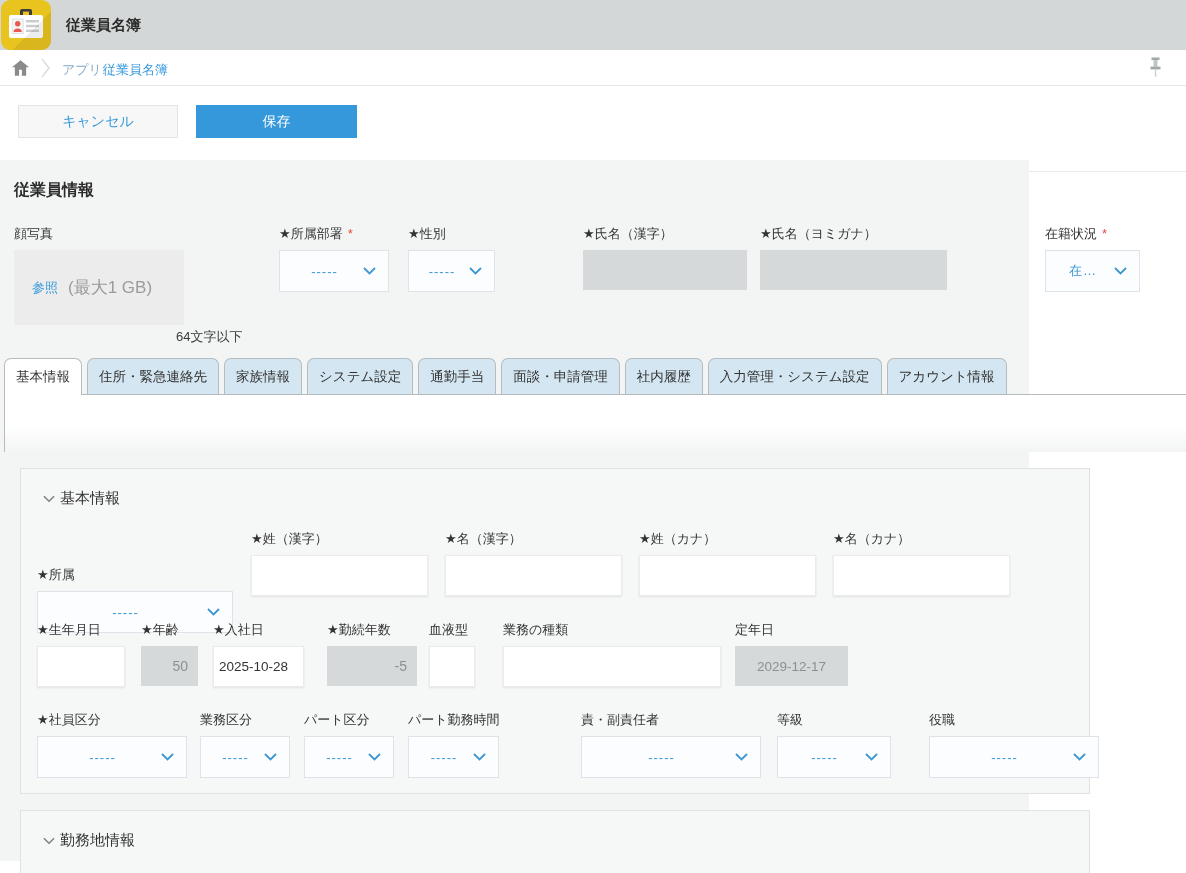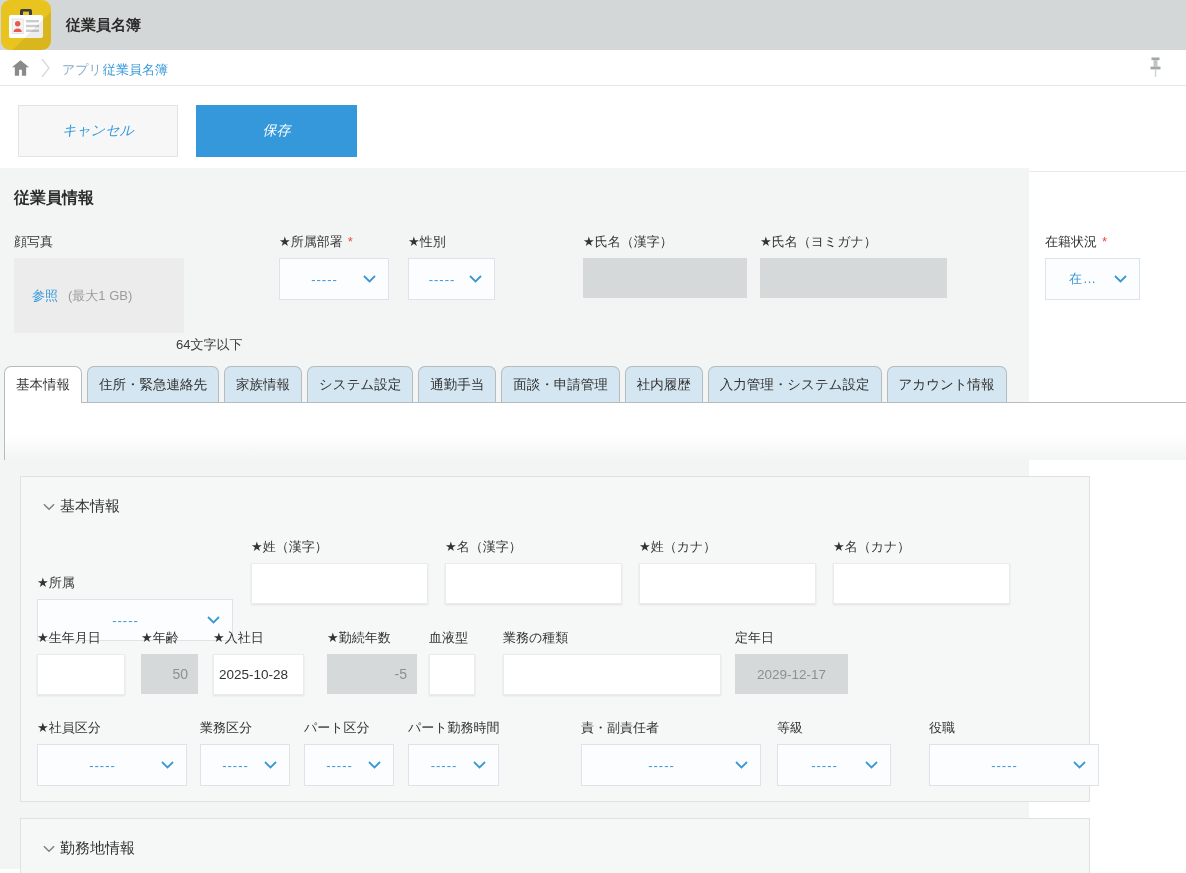--- a/index.html
+++ b/index.html
@@ -24,27 +24,27 @@
                 border-bottom:1px solid #e7e7e7; }
   .bc-home { position:absolute; left:12px; top:10px; cursor:pointer; }
   .bc-sep  { position:absolute; left:40px; top:7px; }
   .bc-prefix { position:absolute; left:62px; top:11px; color:#85a9c6; font-size:13px; }
   .bc-link { position:absolute; left:103px; top:11px; color:#3498db; font-size:13px; cursor:pointer; }
   .bc-pin { position:absolute; left:1148px; top:57px; cursor:pointer; }
 
   
   .toolbar { position:absolute; left:0; top:86px; width:1186px; height:86px; background:#fff;
              border-bottom:1px solid #e9e9e9; }
-  .btn { position:absolute; top:105px; height:52px; display:flex; align-items:center; justify-content:center;
-         font-size:14px; cursor:pointer;font-style:italic; }
+  .btn { position:absolute; top:105px; height:33px; display:flex; align-items:center; justify-content:center;
+         font-size:14px; cursor:pointer; }
   .btn-cancel { left:18px; width:160px; background:#f7f7f7; border:1px solid #e3e3e3; color:#3498db; }
   .btn-save { left:196px; width:161px; background:#3498db; border:1px solid #3498db; color:#fff; }
 
   
-  .main { position:absolute; left:0; top:168px; width:1029px; height:701px; background:#f3f4f4; }
+  .main { position:absolute; left:0; top:160px; width:1029px; height:701px; background:#f3f4f4; }
   .section-title { position:absolute; left:14px; top:20px; font-size:16px; font-weight:bold; color:#2b2b2b; }
 
   .fld { position:absolute; }
   .lbl { font-size:13px; color:#333; white-space:nowrap; height:25px; }
   .req { color:#e74c3c; margin-left:5px; }
 
   .textbox { background:#fff; border:1px solid #ebebeb; box-shadow:0 1px 2px rgba(0,0,0,0.09);
              height:41px; font-size:14px; color:#333; display:flex; align-items:center; padding:0 8px; }
   .graybox { background:#d6d9d9; border:none; height:40px; font-size:14px; color:#8a9193;
              display:flex; align-items:center; padding:0 10px; }
@@ -54,21 +54,21 @@
   .dropdown { background:#fcfdfe; border:1px solid #dde4e9; height:42px; display:flex; align-items:center;
               padding:0 12px; cursor:pointer; }
   .dd-value { flex:1; text-align:center; color:#3b97d3; font-size:13px; letter-spacing:1px;
               overflow:hidden; white-space:nowrap; }
   .dd-chev { flex:none; margin-left:6px; display:flex; }
 
   
   .photobox { position:absolute; left:14px; top:90px; width:170px; height:75px; background:#ececec;
               display:flex; align-items:center; padding-left:18px; }
   .browse { color:#3498db; font-size:13px; cursor:pointer; }
-  .limit { color:#9b9b9b; font-size:13px; margin-left:10px; }
+  .limit { color:#9b9b9b; font-size:17px; margin-left:10px; }
   .hint { position:absolute; font-size:13px; color:#3b3b3b; }
 
   
   .tabstrip { position:absolute; left:4px; top:198px; width:1182px; height:37px; display:flex; z-index:2; }
   .tab { height:36px; margin-right:5px; padding:0 11px; display:flex; align-items:center;
          background:#d4e6f1; border:1px solid #b6bbbd; border-bottom:none;
          border-radius:7px 7px 0 0; font-size:13.5px; color:#333; cursor:pointer; white-space:nowrap; }
   .tab.active { background:#fff; height:37px; }
   .tabpane { position:absolute; left:4px; top:234px; width:1182px; height:58px;
              border-top:1px solid #b6bbbd; border-left:1px solid #b6bbbd;

